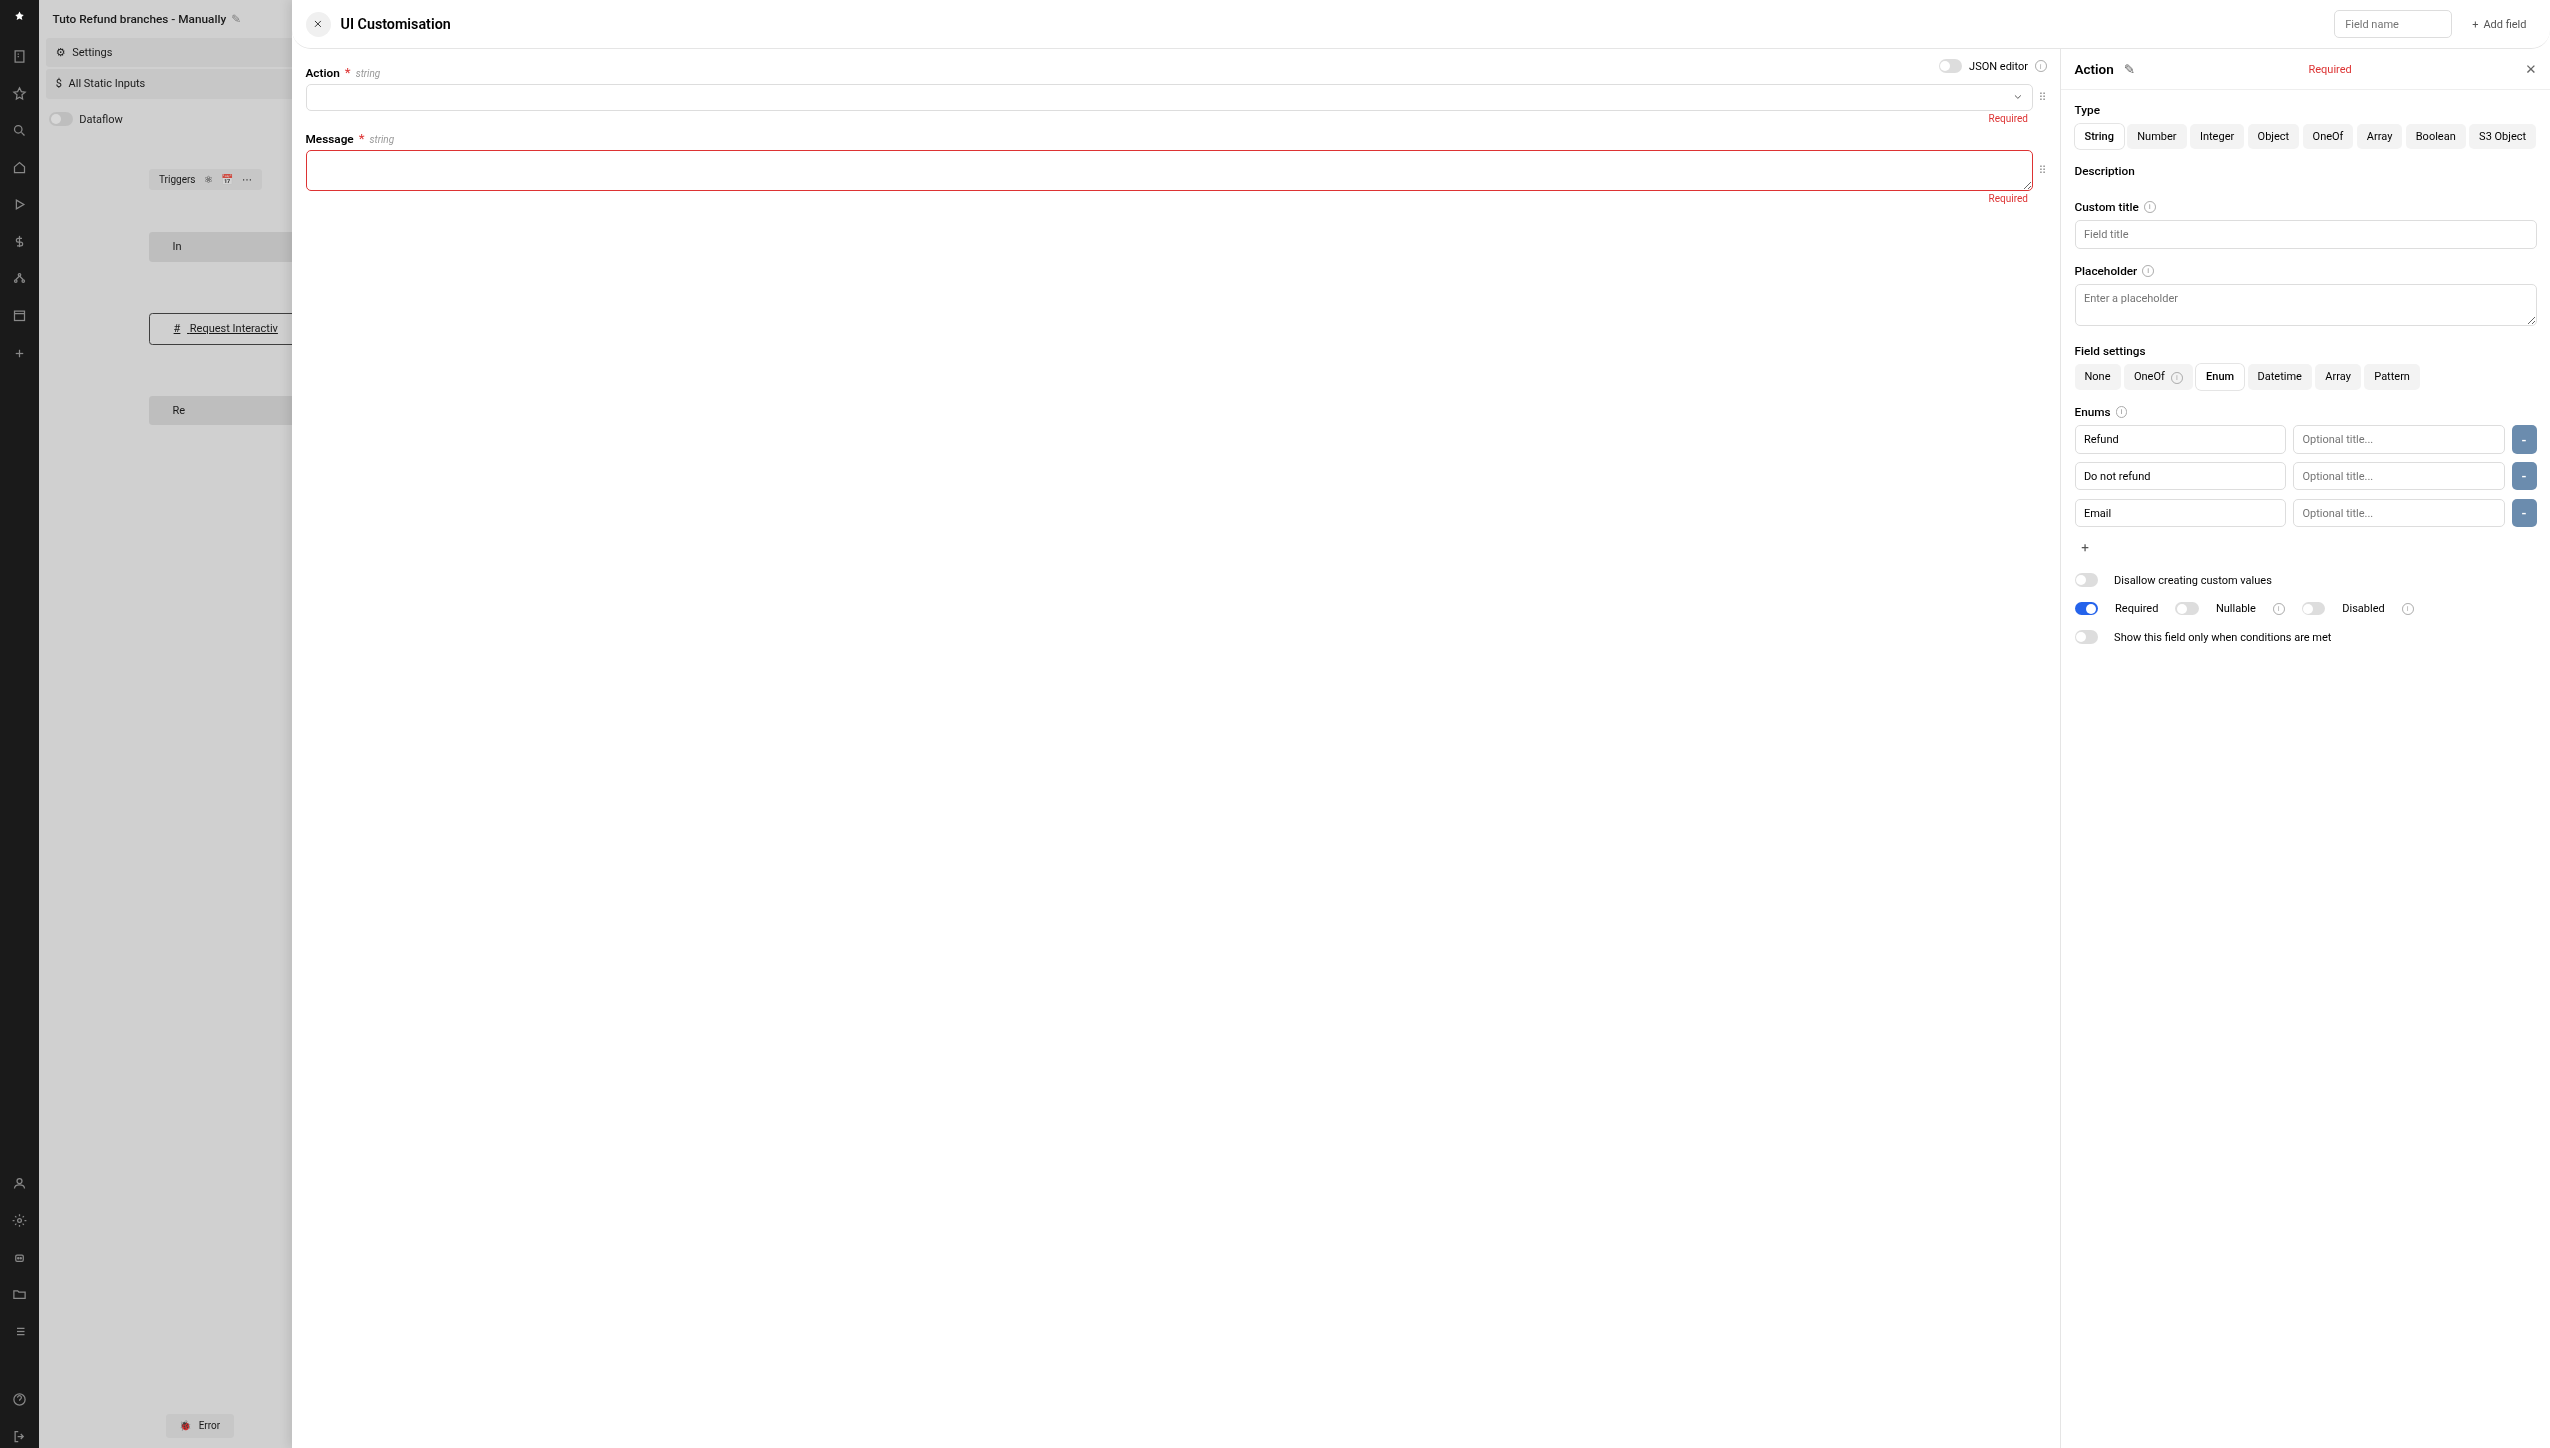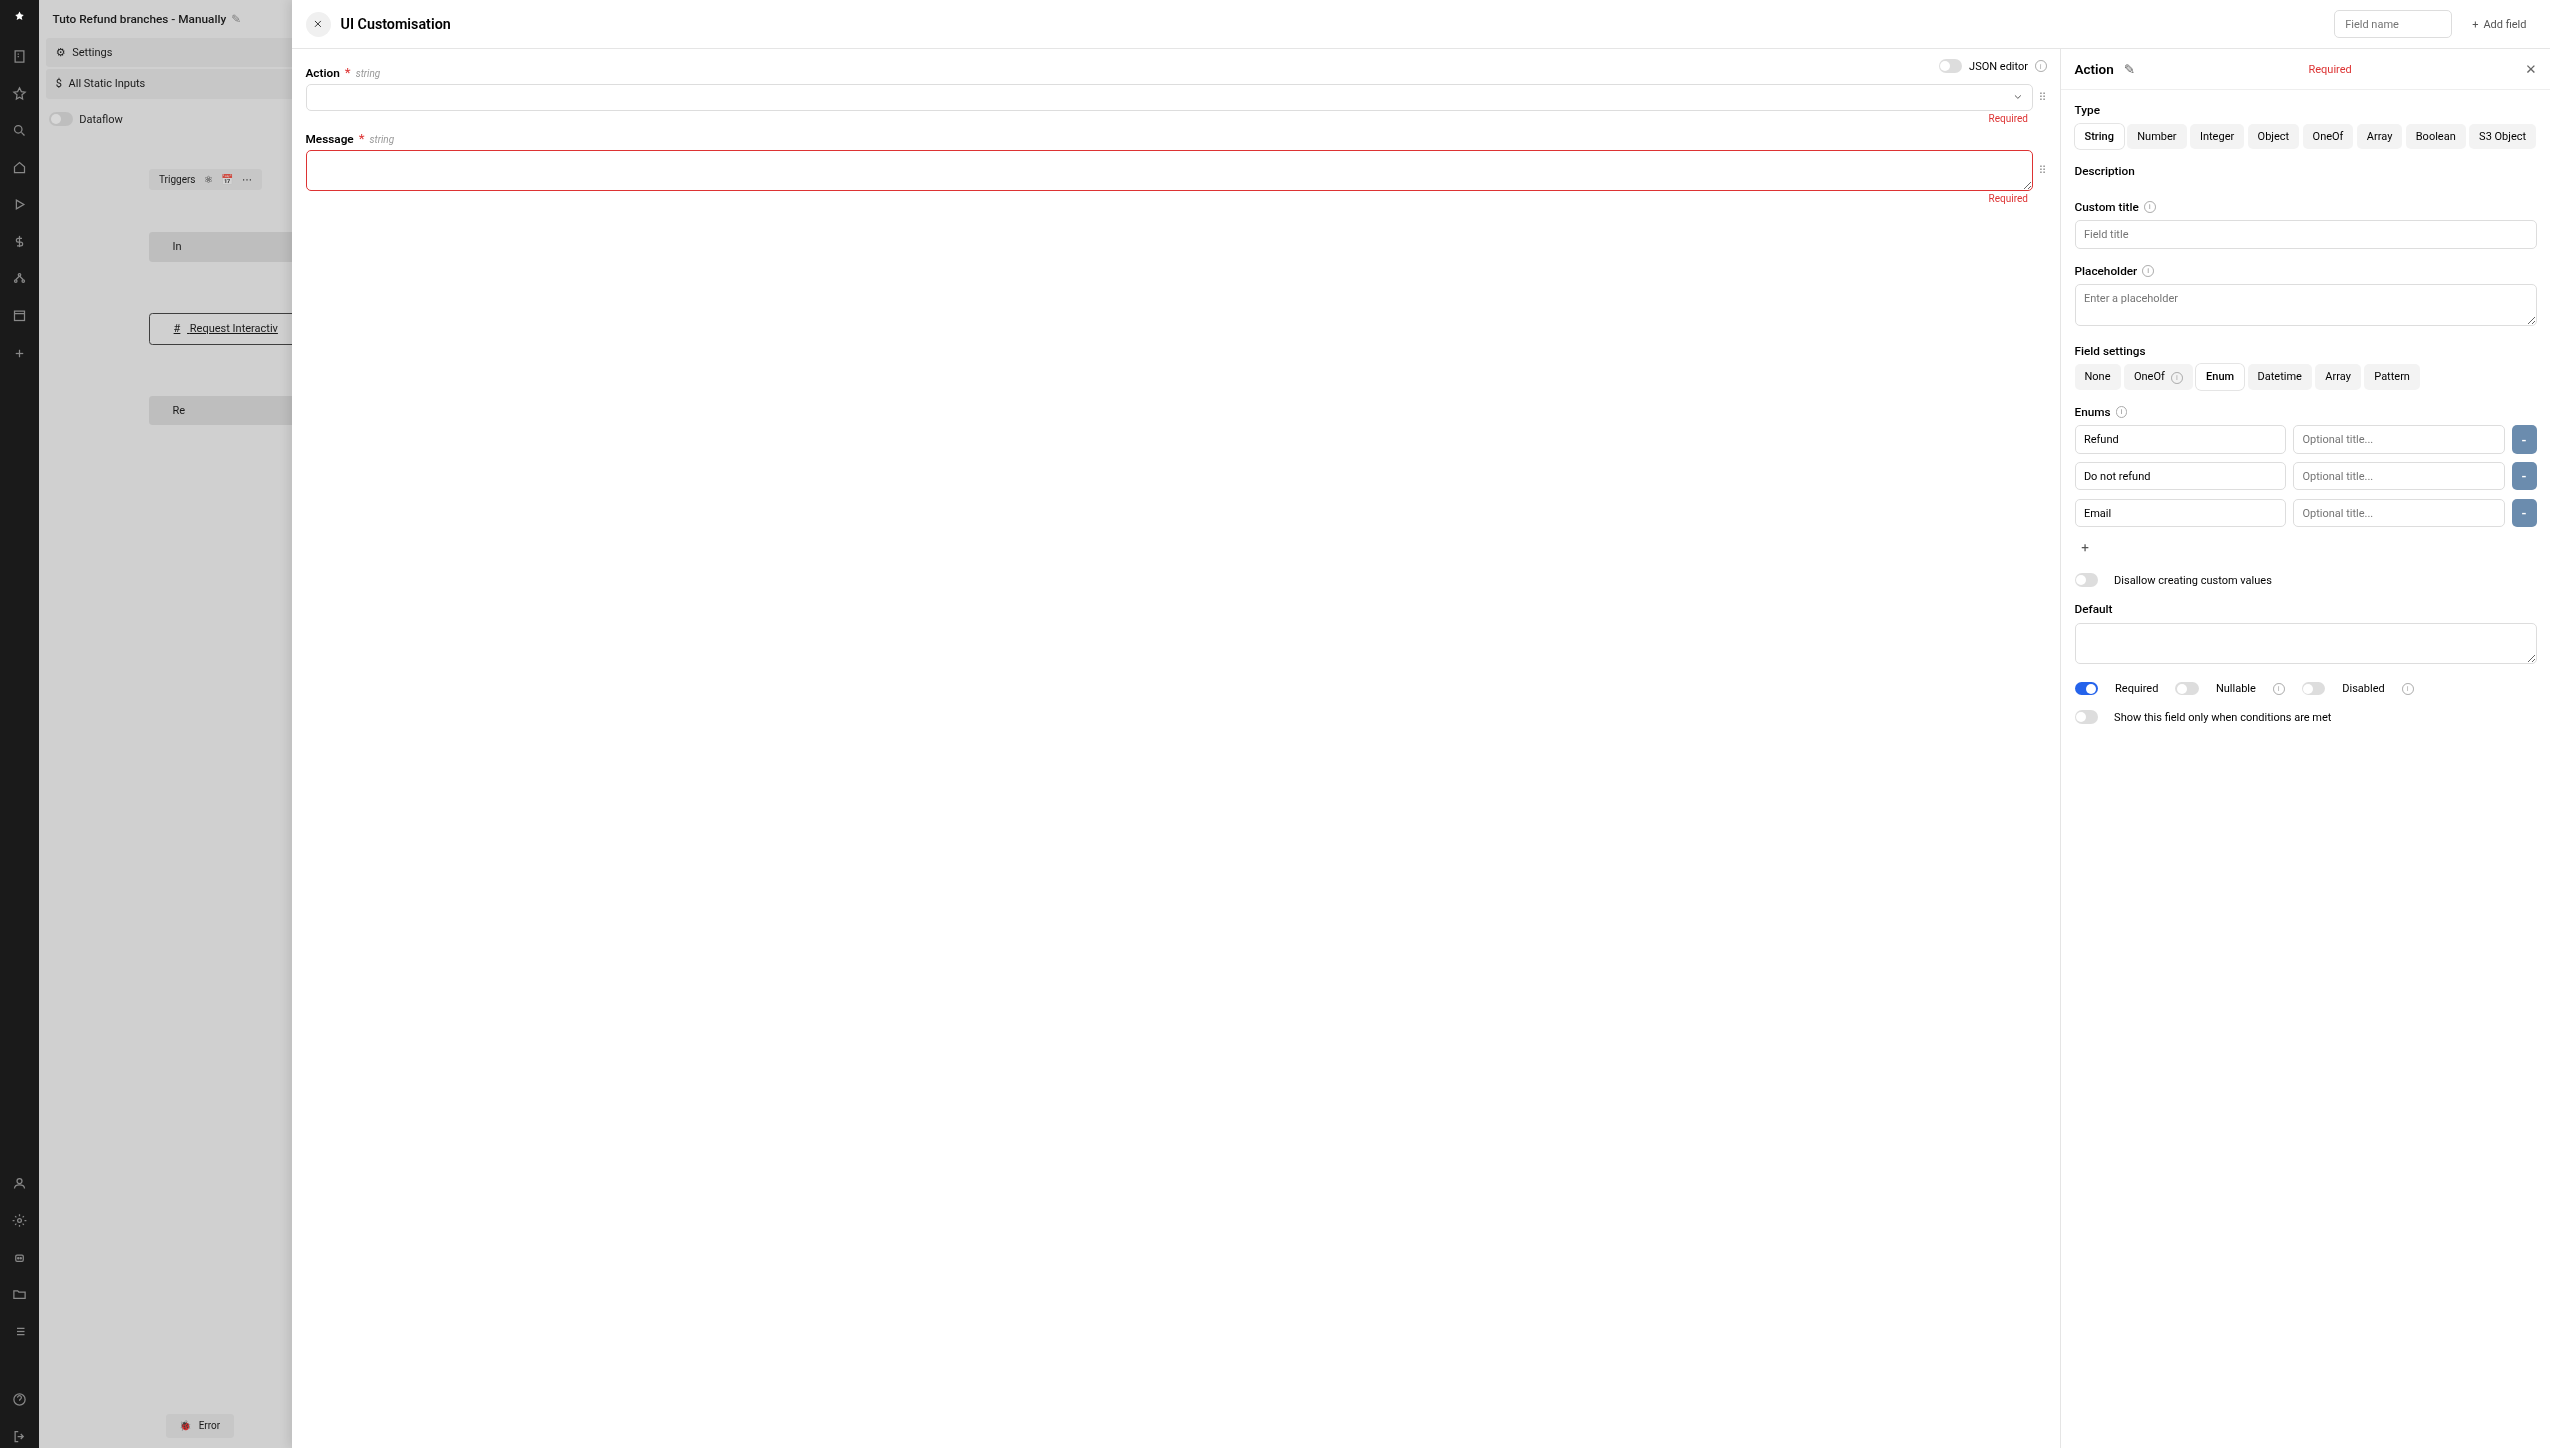--- a/index.html
+++ b/index.html
@@ -124,20 +124,21 @@
       display: flex;
       flex-direction: column;
       box-shadow: -3.4px 0 10px rgba(0,0,0,0.1);
     }
     .modal-header {
       padding: 10px 13.5px;
       border-bottom: 0.8px solid #e5e5e5;
       display: flex;
       align-items: center;
       gap: 10px;
+      border-radius: 19px;
     }
     .close-btn {
       width: 25px; height: 25px;
       border-radius: 50%;
       background: #f0f0f0;
       display: flex;
       align-items: center;
       justify-content: center;
       cursor: pointer;
     }
@@ -636,24 +637,20 @@
                 <div class="remove-btn">-</div>
               </div>
               <div class="add-enum">+</div>
             </div>
 
             <div class="toggle-row">
               <span class="toggle"></span>
               <span>Disallow creating custom values</span>
             </div>
 
-            <div>
-              <div class="section-label">Default</div>
-              <textarea class="textarea-full" style="min-height: 25px;"></textarea>
-            </div>
 
             <div class="bottom-toggles">
               <span class="toggle on"></span>
               <span>Required</span>
               <span class="toggle"></span>
               <span>Nullable</span>
               <span class="info-icon">i</span>
               <span class="toggle"></span>
               <span>Disabled</span>
               <span class="info-icon">i</span>

